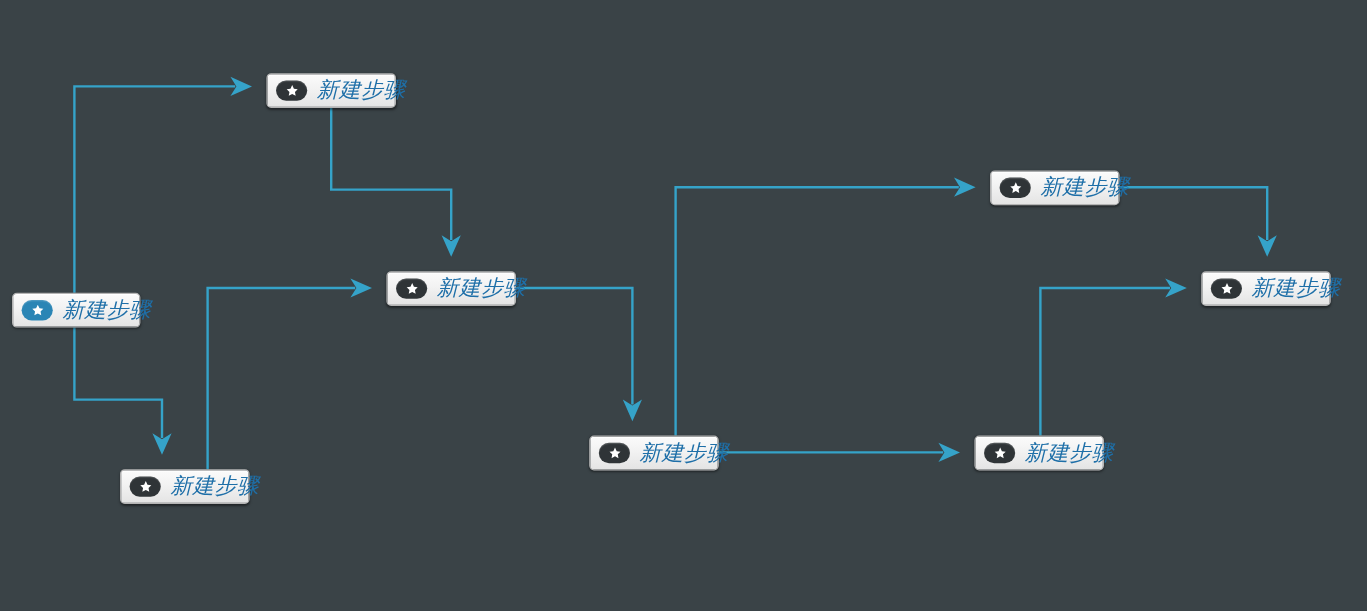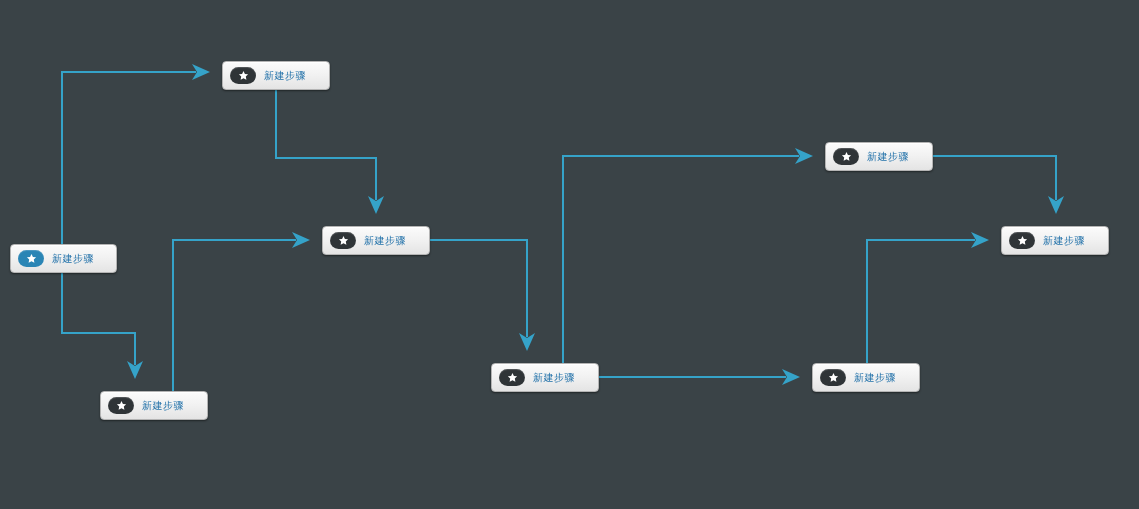--- a/index.html
+++ b/index.html
@@ -49,24 +49,25 @@
     box-shadow: inset 0 1px 1px rgba(255,255,255,0.18);
   }
   .node.selected .node-icon {
     background: #2a85b5;
   }
   .node-icon svg {
     display: block;
   }
   .node-label {
     margin-left: 8px;
-    font-size: 10px;
+    font-size: 18px;
     line-height: 1;
     color: #1e6fa8;
     letter-spacing: 0.5px;
+    font-style: italic;
   }
 </style>
 </head>
 <body>
 
 <div id="canvas" style="width: 1139px; height: 509px; background: rgb(58, 67, 71);">
   <svg id="edge-layer" viewBox="0 0 1139 509" width="1139" height="509">
       <g>
         <polyline points="62,244 62,72 196,72" fill="none" stroke="#35a3c9" stroke-width="2" stroke-linejoin="miter" stroke-linecap="butt"></polyline>
         <polygon points="210,72 192,64 197,72 192,80" fill="#35a3c9"></polygon>

